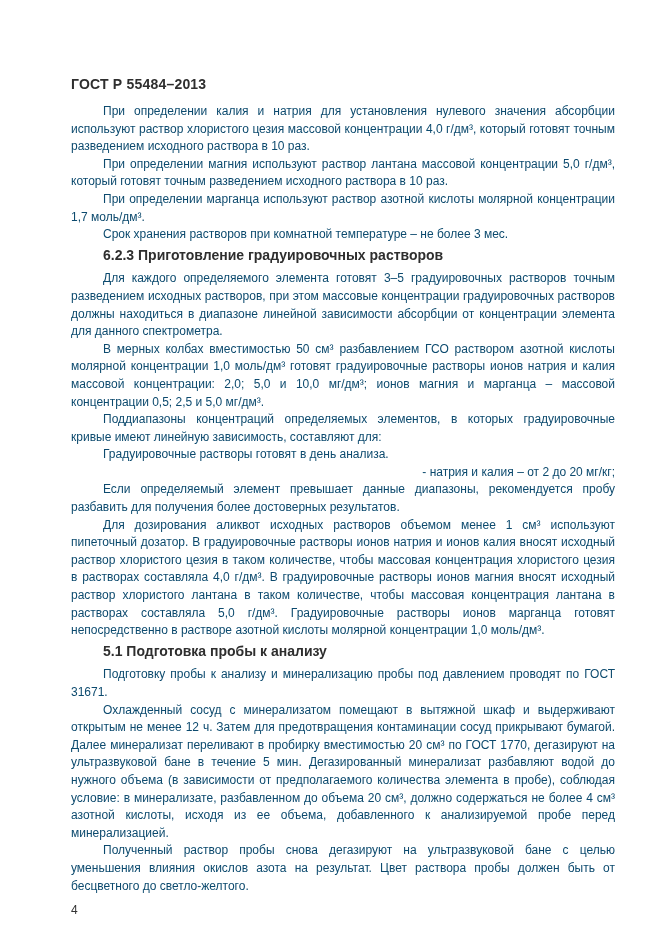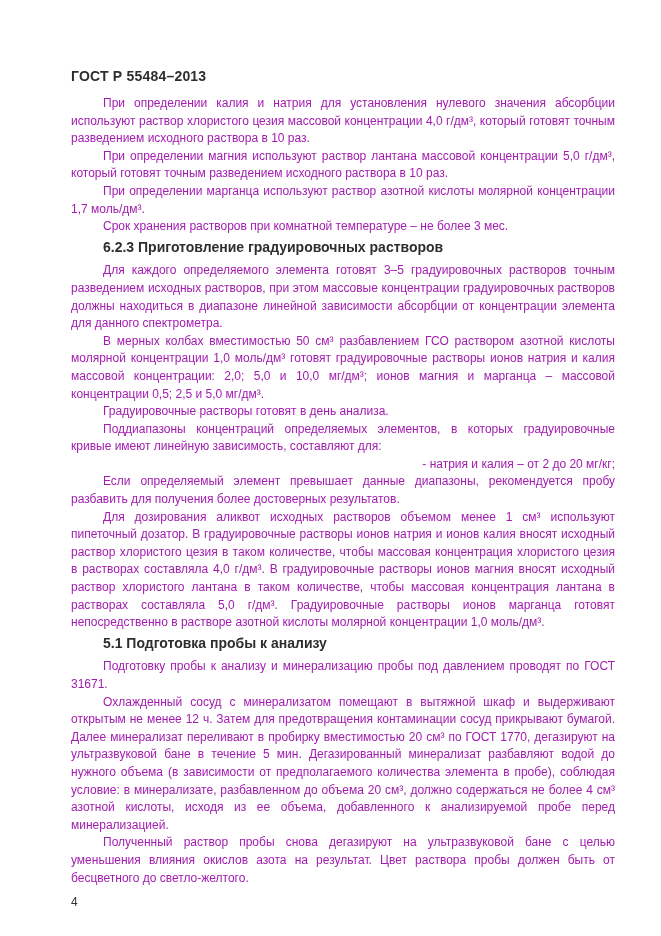--- a/index.html
+++ b/index.html
@@ -16,29 +16,29 @@
     width: 661px;
     height: 936px;
     padding: 64px 46px 0 71px;
   }
   .doc-header {
     font-weight: 700;
     font-size: 14px;
     line-height: 16px;
     letter-spacing: 0.2px;
     color: #2e2e2e;
-    margin: 4px 0 11px 0;
+    margin: 12px 0 11px 0;
   }
   .para {
     margin: 0;
     font-size: 12px;
     line-height: 17.6px;
     text-align: justify;
     text-indent: 32px;
-    color: #a21caf;
+    color: #0c4a6e;
   }
   .para.list {
     text-align: right;
   }
   .heading {
     margin: 3px 0 6px 0;
     font-size: 14px;
     line-height: 17.6px;
     font-weight: 700;
     text-indent: 32px;
@@ -59,22 +59,22 @@
 
   <p class="para">При определении калия и натрия для установления нулевого значения абсорбции используют раствор хлористого цезия массовой концентрации 4,0 г/дм³, который готовят точным разведением исходного раствора в 10 раз.</p>
   <p class="para">При определении магния используют раствор лантана массовой концентрации 5,0 г/дм³, который готовят точным разведением исходного раствора в 10 раз.</p>
   <p class="para">При определении марганца используют раствор азотной кислоты молярной концентрации 1,7 моль/дм³.</p>
   <p class="para">Срок хранения растворов при комнатной температуре – не более 3 мес.</p>
 
   <h2 class="heading">6.2.3  Приготовление градуировочных растворов</h2>
 
   <p class="para">Для каждого определяемого элемента готовят 3–5 градуировочных растворов точным разведением исходных растворов, при этом массовые концентрации градуировочных растворов должны находиться в диапазоне линейной зависимости абсорбции от концентрации элемента для данного спектрометра.</p>
   <p class="para">В мерных колбах вместимостью 50 см³ разбавлением ГСО раствором азотной кислоты молярной концентрации 1,0 моль/дм³ готовят градуировочные растворы ионов натрия и калия массовой концентрации: 2,0; 5,0 и 10,0 мг/дм³; ионов магния и марганца – массовой концентрации 0,5; 2,5 и 5,0 мг/дм³.</p>
+  <p class="para">Поддиапазоны концентраций определяемых элементов, в которых градуировочные кривые имеют линейную зависимость, составляют для:</p>
   <p class="para">Градуировочные растворы готовят в день анализа.</p>
-  <p class="para">Поддиапазоны концентраций определяемых элементов, в которых градуировочные кривые имеют линейную зависимость, составляют для:</p>
   <p class="para list">- натрия и калия – от 2 до 20 мг/кг;</p>
   <p class="para">Если определяемый элемент превышает данные диапазоны, рекомендуется пробу разбавить для получения более достоверных результатов.</p>
   <p class="para">Для дозирования аликвот исходных растворов объемом менее 1 см³ используют пипеточный дозатор. В градуировочные растворы ионов натрия и ионов калия вносят исходный раствор хлористого цезия в таком количестве, чтобы массовая концентрация хлористого цезия в растворах составляла 4,0 г/дм³. В градуировочные растворы ионов магния вносят исходный раствор хлористого лантана в таком количестве, чтобы массовая концентрация лантана в растворах составляла 5,0 г/дм³. Градуировочные растворы ионов марганца готовят непосредственно в растворе азотной кислоты молярной концентрации 1,0 моль/дм³.</p>
 
   <h2 class="heading">5.1 Подготовка пробы к анализу</h2>
 
   <p class="para">Подготовку пробы к анализу и минерализацию пробы под давлением проводят по ГОСТ 31671.</p>
   <p class="para">Охлажденный сосуд с минерализатом помещают в вытяжной шкаф и выдерживают открытым не менее 12 ч. Затем для предотвращения контаминации сосуд прикрывают бумагой. Далее минерализат переливают в пробирку вместимостью 20 см³ по ГОСТ 1770, дегазируют на ультразвуковой бане в течение 5 мин. Дегазированный минерализат разбавляют водой до нужного объема (в зависимости от предполагаемого количества элемента в пробе), соблюдая условие: в минерализате, разбавленном до объема 20 см³, должно содержаться не более 4 см³ азотной кислоты, исходя из ее объема, добавленного к анализируемой пробе перед минерализацией.</p>
   <p class="para">Полученный раствор пробы снова дегазируют на ультразвуковой бане с целью уменьшения влияния окислов азота на результат. Цвет раствора пробы должен быть от бесцветного до светло-желтого.</p>
 

